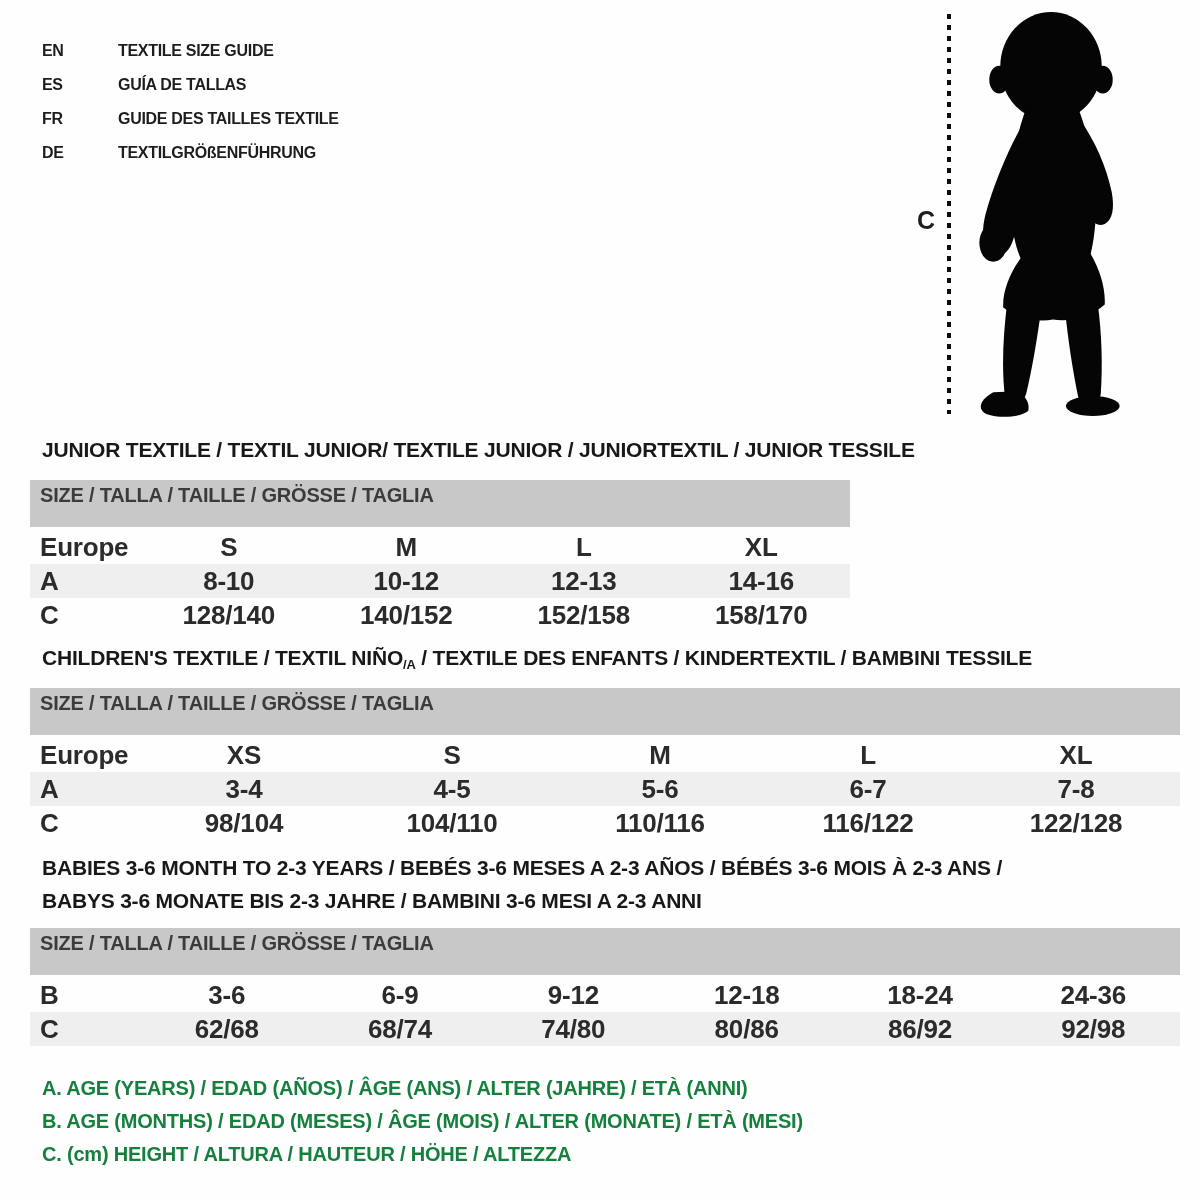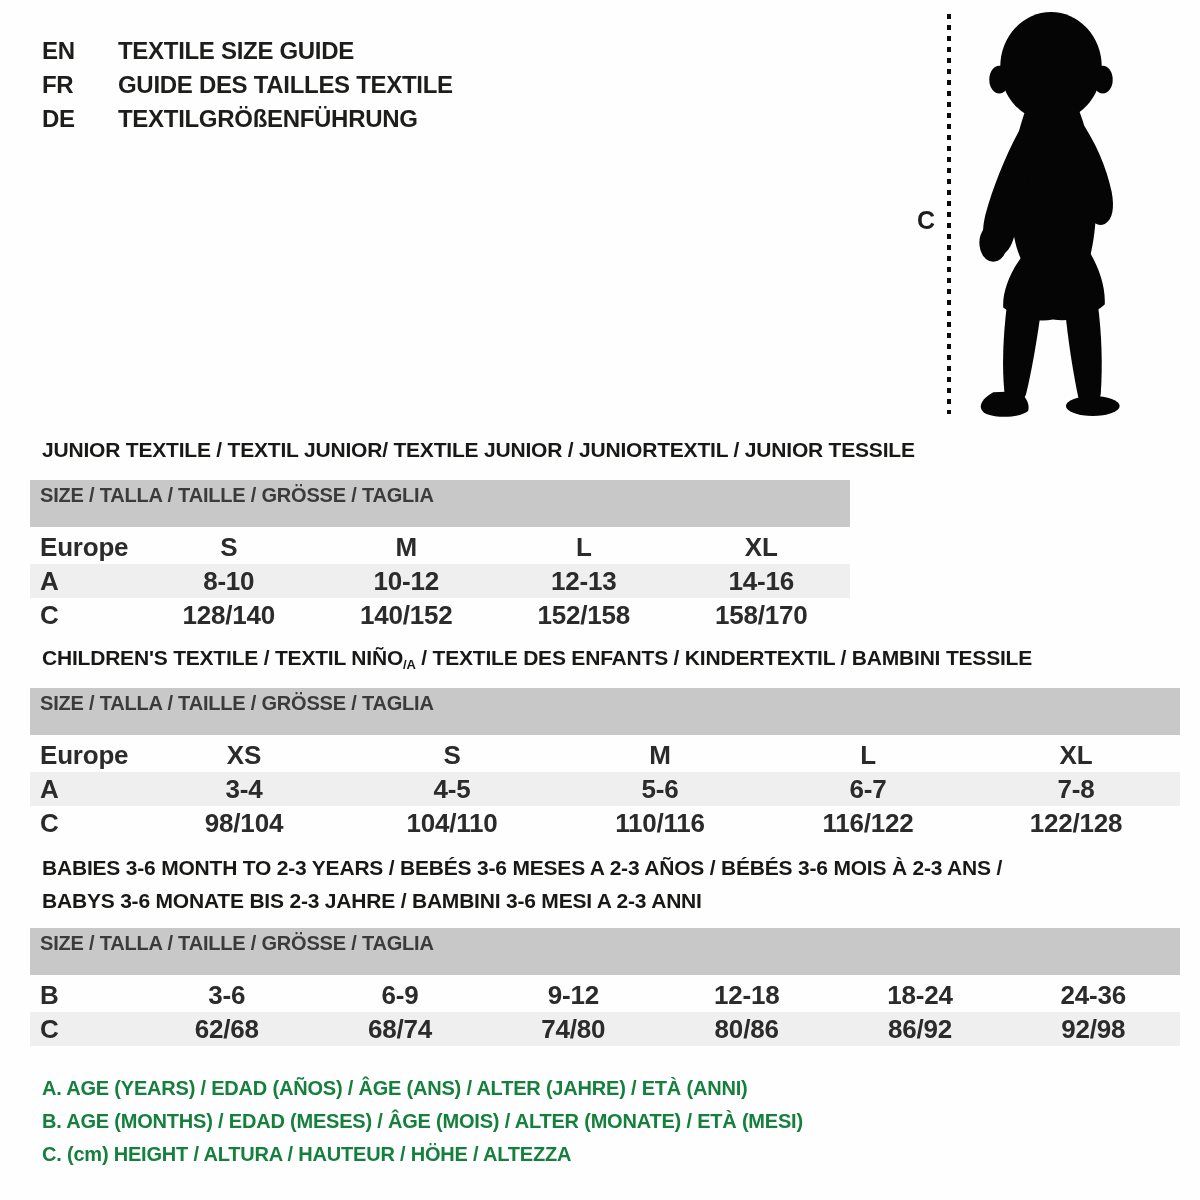--- a/index.html
+++ b/index.html
@@ -8,21 +8,21 @@
     width:1200px;height:1200px;
     background:#fefefe;
     font-family:"Liberation Sans", sans-serif;
     color:#1d1d1b;
     overflow:hidden;
   }
   
   .lang-block{position:absolute;left:42px;top:34px;}
   .lang-row{display:grid;grid-template-columns:76px auto;height:34px;line-height:34px;}
   .lang-code,.lang-label{
-    font-size:24px;font-weight:bold;letter-spacing:-0.3px;white-space:nowrap;
+    font-size:16px;font-weight:bold;letter-spacing:-0.3px;white-space:nowrap;
   }
   
   .measure-line{
     position:absolute;left:947px;top:14px;width:4px;height:400px;
     background:repeating-linear-gradient(to bottom,#0b0b0b 0px,#0b0b0b 5px,transparent 5px,transparent 11px);
   }
   .measure-label{
     position:absolute;left:910px;top:206px;width:32px;text-align:center;
     font-size:25px;font-weight:bold;
   }
@@ -55,20 +55,24 @@
 </style>
 </head>
 <body>
 
 <div id="canvas">
 
   <div class="lang-block">
     <div class="lang-row">
       <span class="lang-code">EN</span>
       <span class="lang-label">TEXTILE SIZE GUIDE</span>
+    </div>
+    <div class="lang-row">
+      <span class="lang-code">ES</span>
+      <span class="lang-label">GUÍA DE TALLAS</span>
     </div>
     <div class="lang-row">
       <span class="lang-code">FR</span>
       <span class="lang-label">GUIDE DES TAILLES TEXTILE</span>
     </div>
     <div class="lang-row">
       <span class="lang-code">DE</span>
       <span class="lang-label">TEXTILGRÖßENFÜHRUNG</span>
     </div>
   </div>

